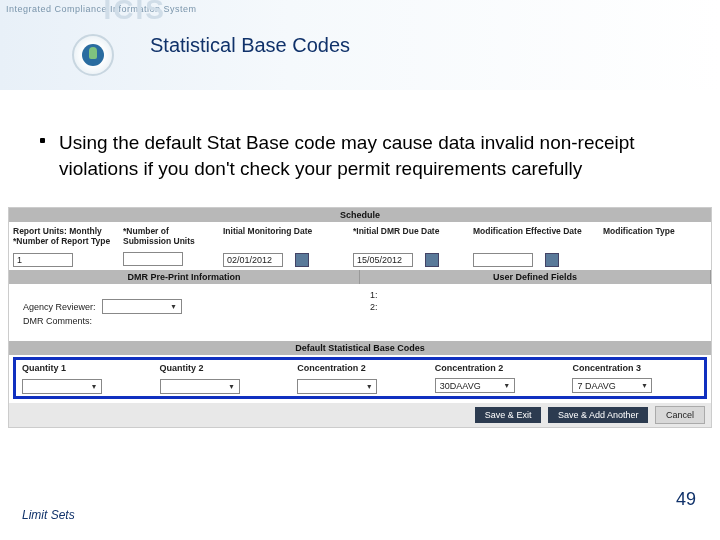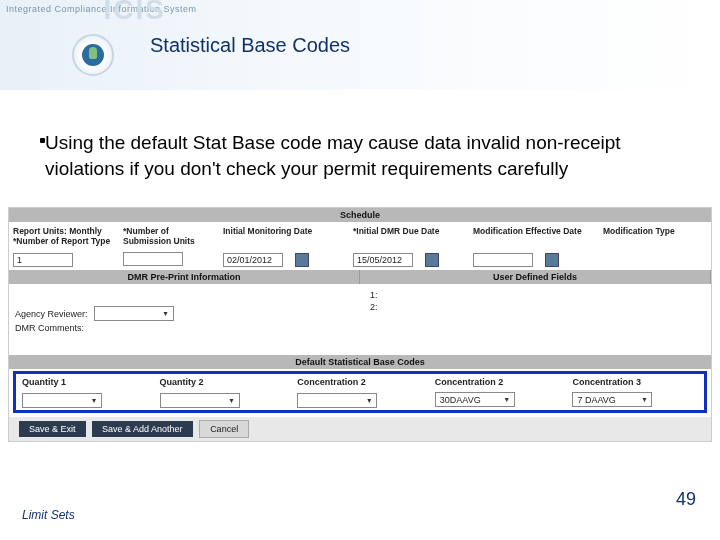--- a/index.html
+++ b/index.html
@@ -67,20 +67,21 @@
     left: 150px;
     top: 34px;
     font-size: 20px;
     color: #10326a;
   }
   .bullet-block {
     margin: 40px 40px 0 40px;
   }
   .bullet {
     display: flex;
+    gap: 14px;
     font-size: 19px;
     color: #000;
     line-height: 1.35;
   }
   .bullet .dot {
     margin-top: 8px;
     width: 5px; height: 5px;
     background: #000;
     border-radius: 1px;
     flex: 0 0 5px;
@@ -131,21 +132,21 @@
   .calicon {
     width: 14px; height: 14px;
     background: #5a7a9a;
     border: 1px solid #446;
   }
   .two-col {
     display: grid;
     grid-template-columns: 1fr 1fr;
   }
   .two-col .band { border-right: 1px solid #999; }
-  .pre-left { padding: 20px 6px; }
+  .pre-left { padding: 13px 6px; margin-left: 8px; }
   .pre-left .line { display: flex; align-items: center; gap: 6px; margin: 2px 0; }
   .pre-right { padding: 4px 10px; }
   .pre-right .line { margin: 2px 0; }
   .highlight-row {
     border: 3px solid #1030c0;
     margin: 2px 4px 4px 4px;
   }
   .dsbc-head {
     display: grid;
     grid-template-columns: 1fr 1fr 1fr 1fr 1fr;
@@ -171,20 +172,21 @@
   }
   .sel .arrow {
     width: 10px; height: 10px;
     display: inline-flex;
     align-items: center;
     justify-content: center;
     font-size: 8px;
     color: #333;
   }
   .btnrow {
+    text-align: right;
     background: #e8e8e8;
     padding: 3px 6px;
   }
   .btn {
     display: inline-block;
     padding: 3px 10px;
     font-size: 9px;
     margin-left: 4px;
   }
   .btn-dark { background: #2c3b50; color: #fff; }

